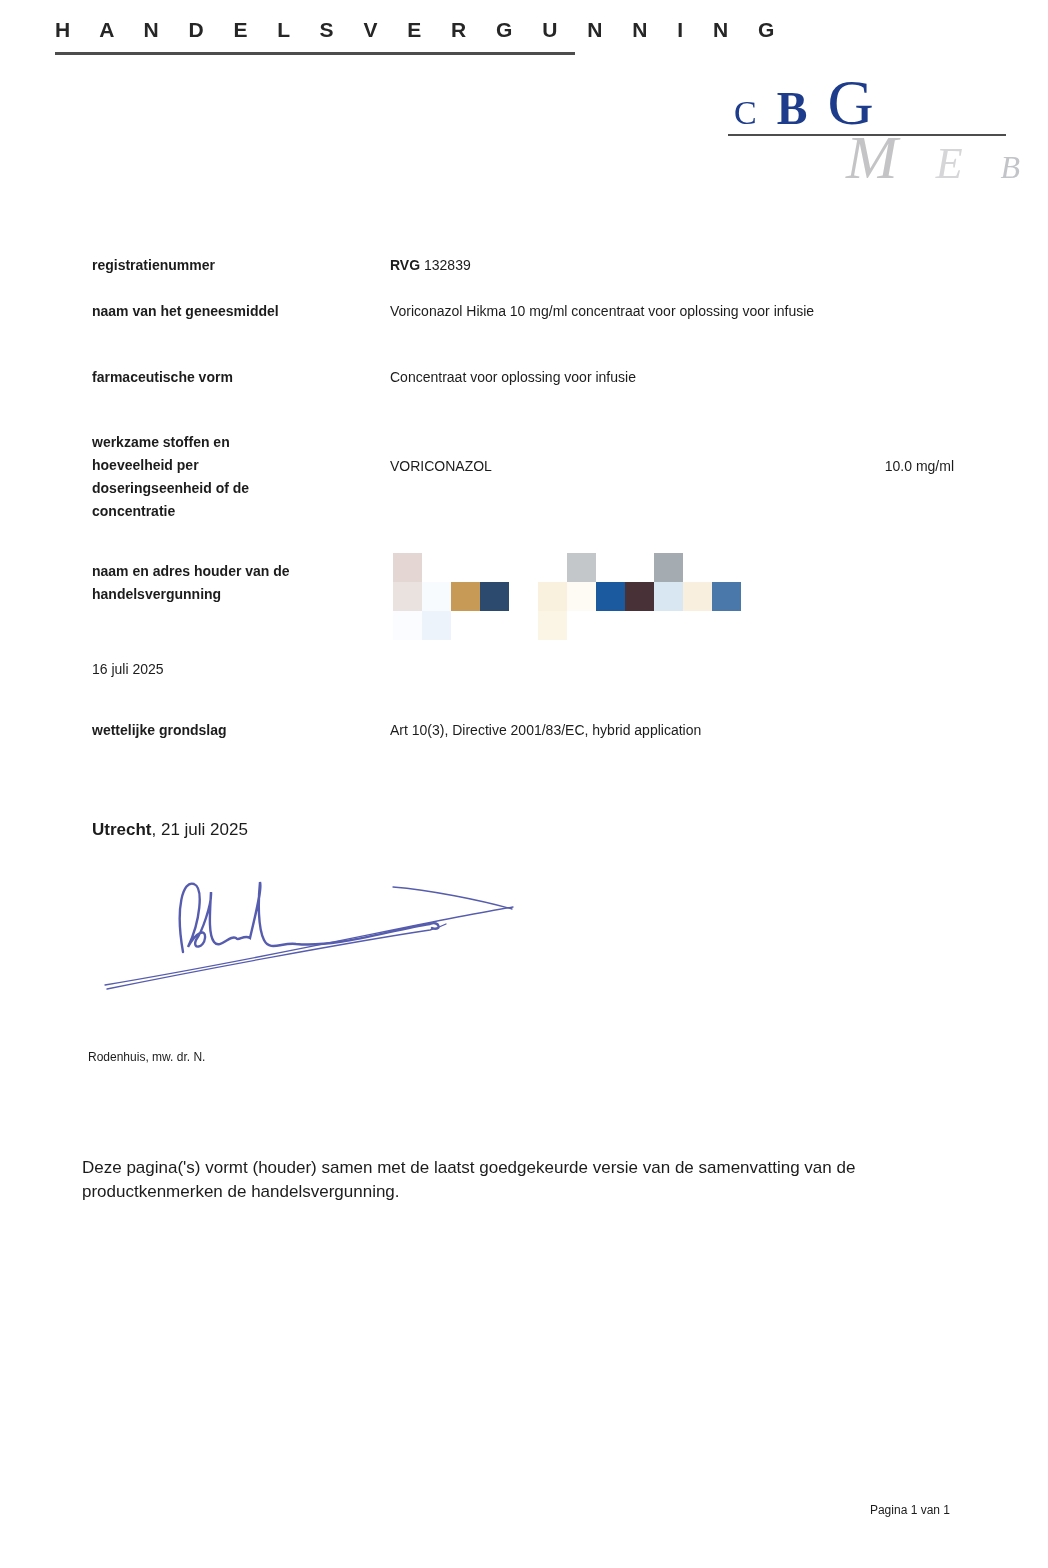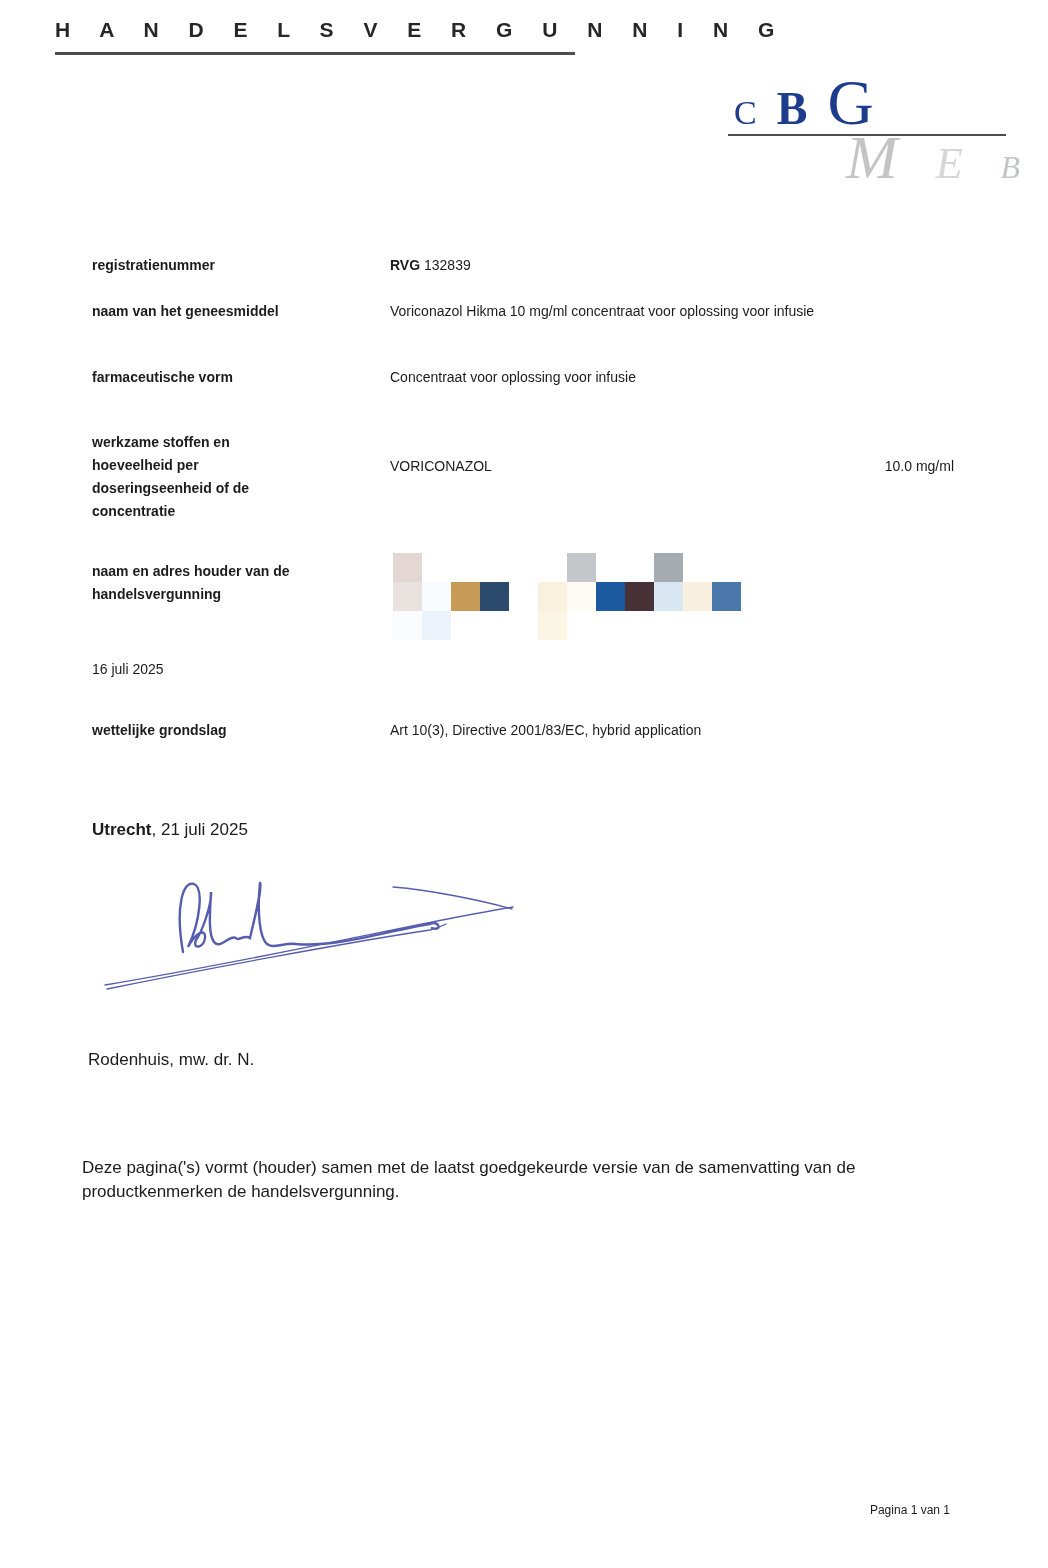--- a/index.html
+++ b/index.html
@@ -44,21 +44,21 @@
   .lbl-mid{width:272px;}
   .val-wrap{max-width:525px;}
   .val-flex{display:flex;justify-content:space-between;align-items:flex-start;
     padding-top:24px;}
   
   .mosaic{position:relative;width:348px;height:87px;margin-left:3px;margin-top:-7px;}
   .mcell{position:absolute;}
   
   .place-date{position:absolute;left:92px;top:786px;font-size:17px;margin-top:34px;}
   .sig-svg{position:absolute;left:90px;top:862px;}
-  .sig-name{position:absolute;left:88px;top:1050px;font-size:17px;}
+  .sig-name{position:absolute;left:88px;top:1050px;font-size:12px;}
   .closing-note{position:absolute;left:82px;top:1156px;width:880px;
     font-size:17px;line-height:24px;}
   .page-num{position:absolute;right:98px;top:1503px;font-size:12px;}
   b{font-weight:700;}
 </style>
 </head>
 <body>
 
 <div class="page">
 

